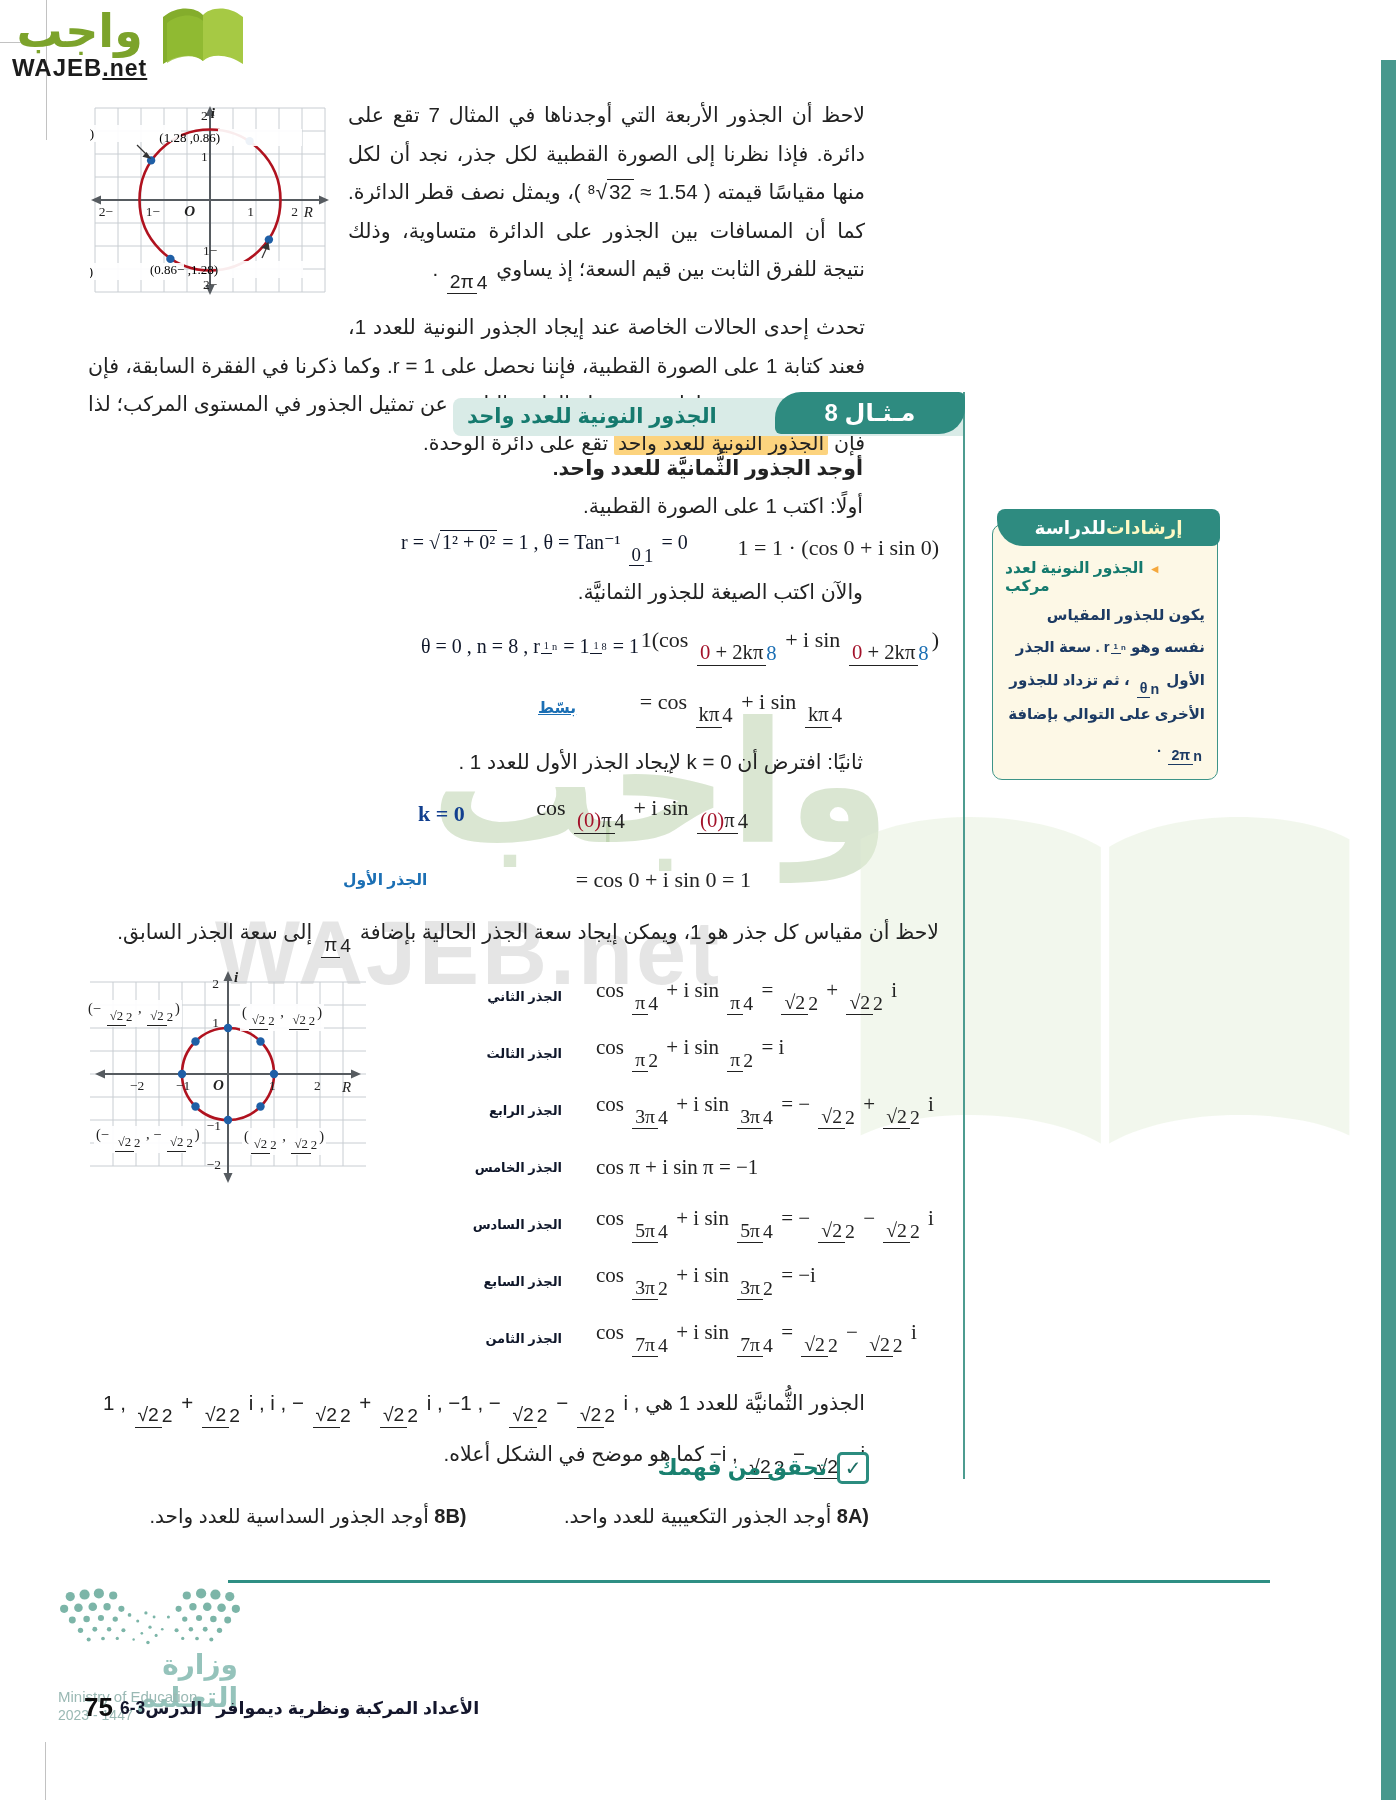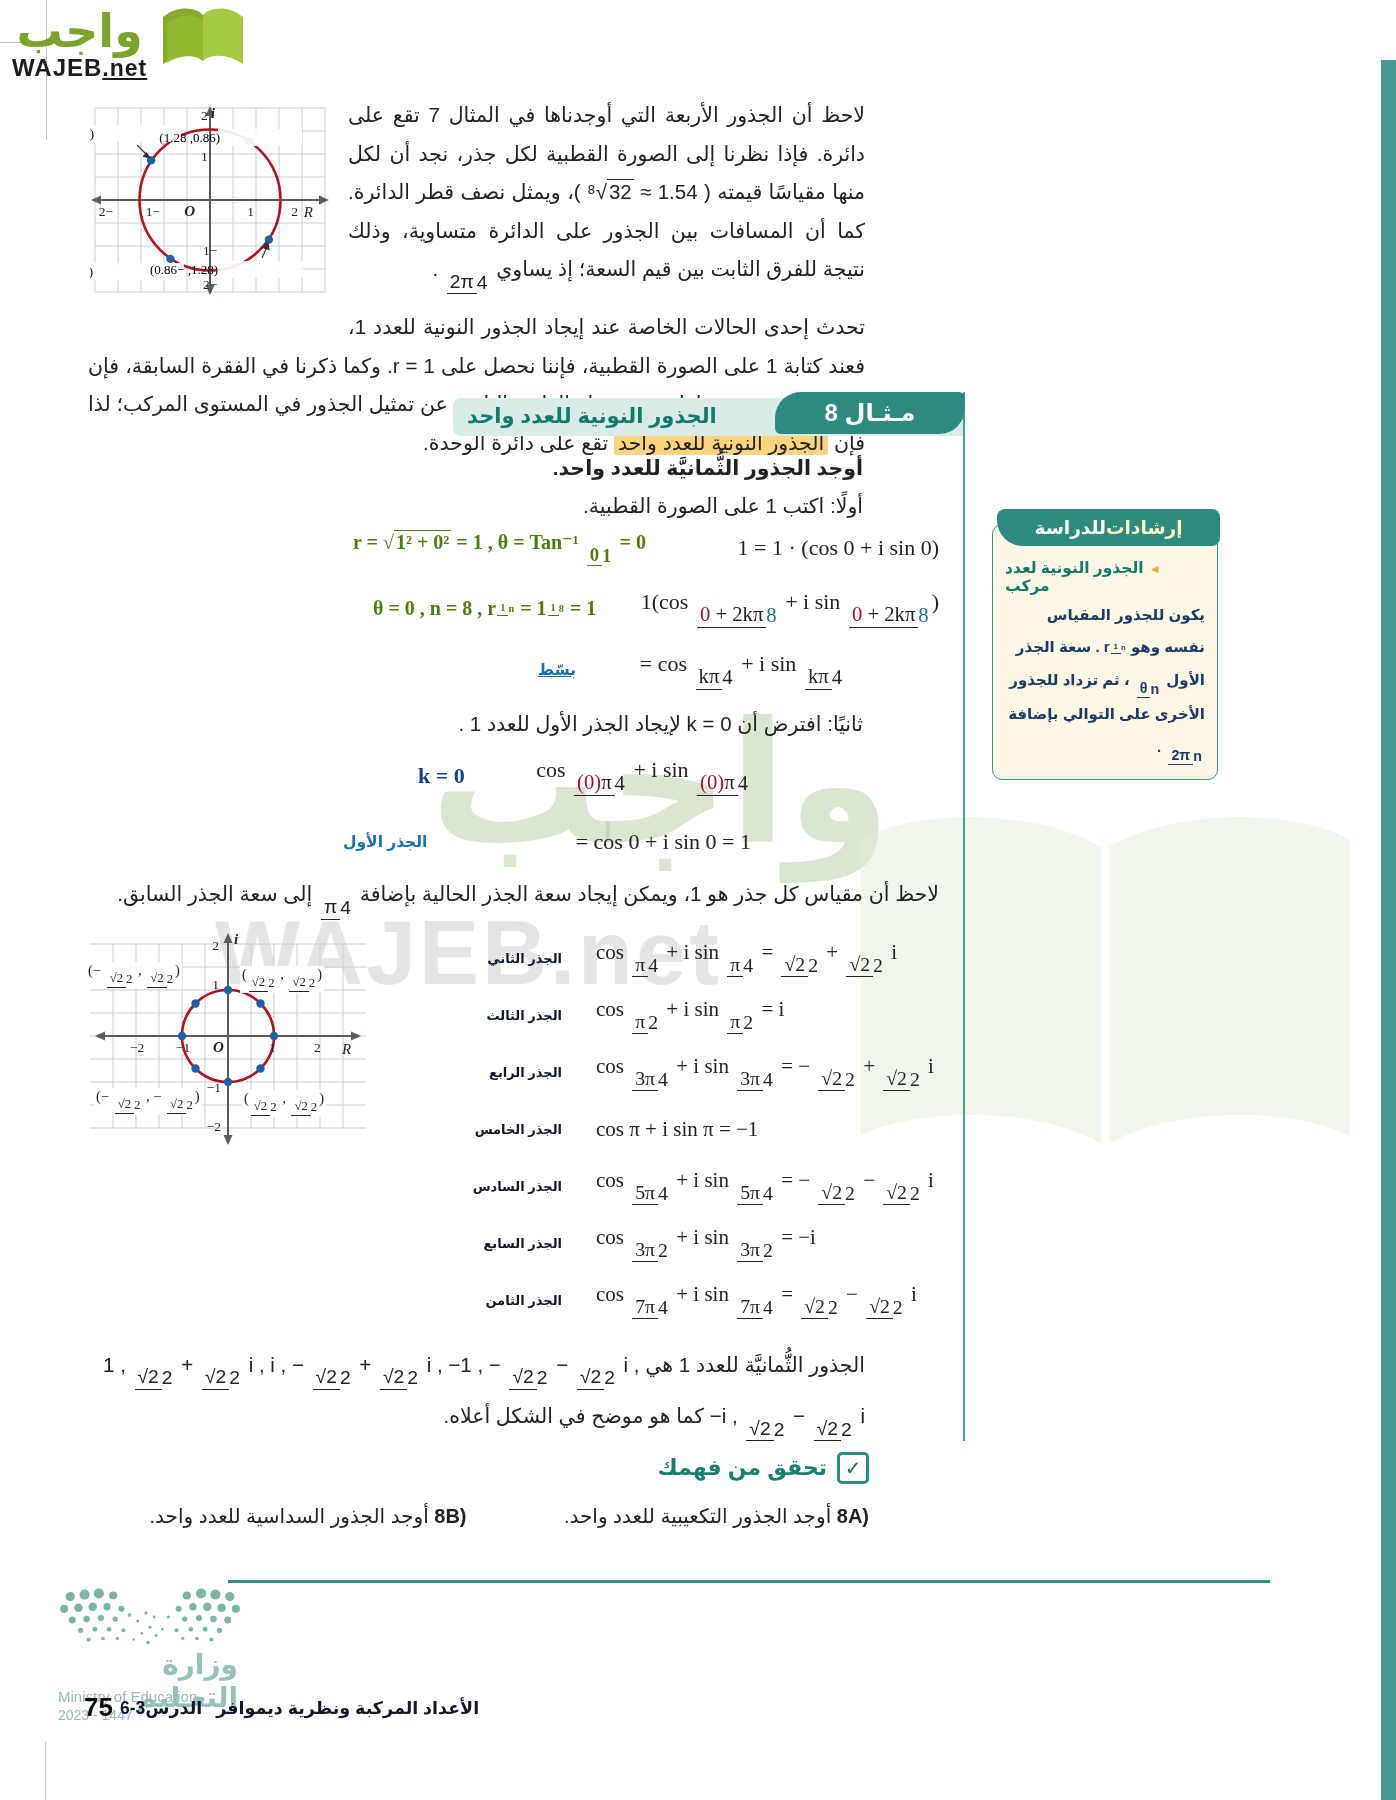--- a/index.html
+++ b/index.html
@@ -54,21 +54,21 @@
   .eqrow{display:flex;direction:ltr;align-items:center;justify-content:space-between;}
   .eq1{margin:12px 24px 0 265px;}
   .eq2{margin:10px 24px 0 285px;min-height:64px;}
   .eqsimp{margin:2px 118px 0 450px;min-height:56px;}
   .eqk0{margin:10px 212px 12px 330px;min-height:60px;}
   .eqfirst{margin:0 212px 0 255px;min-height:48px;}
   .ann{color:#1b6fb4;font-weight:800;font-size:15.5px;direction:rtl;}
   .ann.u{text-decoration:underline;}
   .k0{font-family:"Liberation Serif","DejaVu Serif",serif;color:#123f8f;font-weight:800;font-size:22px;}
   .eqmain{font-size:22px;}
-  .eqblue{color:#4d7c0f;font-size:20px;font-weight:700;}
+  .eqblue{color:#0f172a;font-size:20px;font-weight:400;margin-left:48px;}
   .note{margin:16px 24px 0 14px;text-align:right;}
   .figroots{display:flex;direction:ltr;margin-top:8px;}
   .fig2col{width:302px;flex:none;position:relative;}
   .rootscol{flex:1;padding-left:52px;padding-top:2px;}
   .rootrow{display:flex;direction:ltr;align-items:center;min-height:57px;}
   .rootlabel{width:120px;flex:none;color:#0f172a;font-weight:800;font-size:13px;direction:rtl;}
   .rooteq{margin-left:34px;font-size:21px;}
   .fig2lbl{position:absolute;font-family:"Liberation Serif","DejaVu Serif",serif;font-size:14.5px;
            background:rgba(255,255,255,.92);direction:ltr;white-space:nowrap;line-height:1;padding:1px 2px;}
   .fig2lbl .fr{font-size:.88em;margin:0 2px;}
@@ -209,20 +209,21 @@
     <div class="extext">أولًا: اكتب 1 على الصورة القطبية.</div>
 
     <div class="eqrow eq1">
       <span class="eq eqblue">r = <span class="rad">√<span class="rb">1² + 0²</span></span> = 1 , θ = Tan⁻¹ <span class="fr">
             <span class="nu">0</span>
             <span class="de">1</span>
           </span> = 0</span>
       <span class="eq eqmain">1 = 1 · (cos 0 + i sin 0)</span>
     </div>
 
+    <div class="extext">والآن اكتب الصيغة للجذور الثمانيَّة.</div>
 
     <div class="eqrow eq2">
       <span class="eq eqblue">θ = 0 , n = 8 , r<sup class="sf"><span class="fr">
               <span class="nu">1</span>
               <span class="de">n</span>
             </span></sup> = 1<sup class="sf"><span class="fr">
               <span class="nu">1</span>
               <span class="de">8</span>
             </span></sup> = 1</span>
       <span class="eq eqmain">1(cos <span class="fr">

